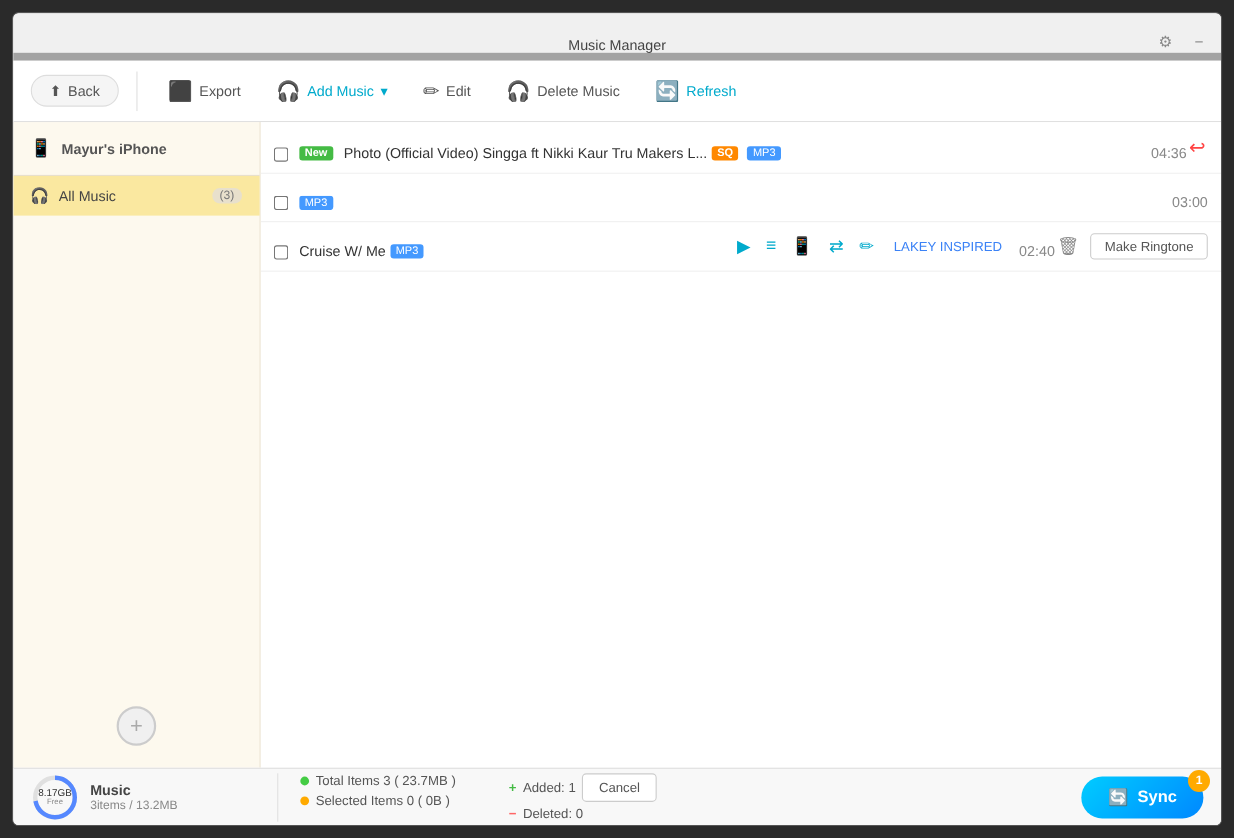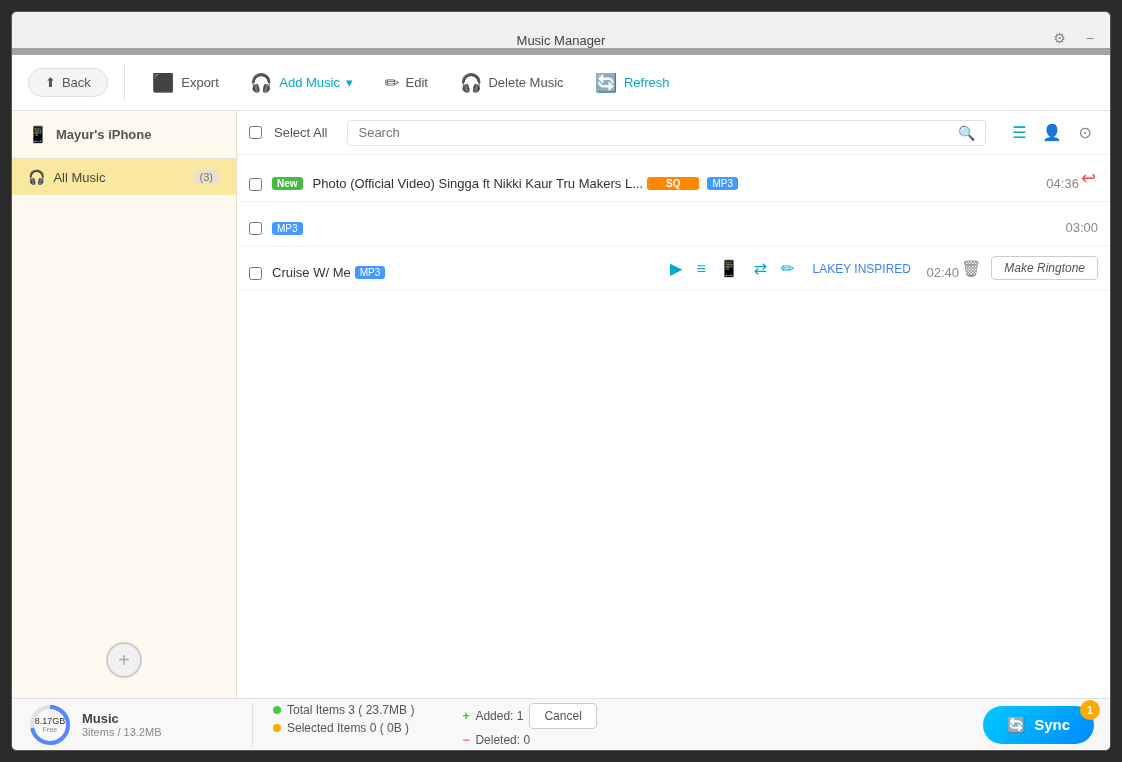--- a/index.html
+++ b/index.html
@@ -35,27 +35,27 @@
     .search-box { flex: 1; display: flex; align-items: center; border: 1px solid #e0e0e0; border-radius: 4px; padding: 4px 10px; background: #fff; margin: 0 12px; }
     .search-box input { border: none; outline: none; font-size: 13px; flex: 1; color: #555; }
     .search-icon { color: #aaa; font-size: 14px; }
     .view-btns { display: flex; gap: 4px; }
     .view-btn { border: none; background: none; cursor: pointer; padding: 4px 6px; border-radius: 3px; color: #888; font-size: 16px; }
     .view-btn.active { color: #00aacc; }
     .music-list { flex: 1; overflow-y: auto; }
     .music-row { display: flex; align-items: flex-end; padding: 10px 12px; border-bottom: 1px solid #f0f0f0; min-height: 44px; }
     .row-cb { margin-right: 10px; }
     .badge-new { background: #44bb44; color: #fff; font-size: 10px; padding: 1px 5px; border-radius: 3px; margin-right: 6px; font-weight: bold; }
-    .badge-sq { background: #ff8800; color: #fff; font-size: 10px; padding: 1px 19px; border-radius: 3px; margin-right: 4px; font-weight: bold; }
+    .badge-sq { background: #ff8800; color: #fff; font-size: 10px; padding: 1px 5px; border-radius: 3px; margin-right: 4px; font-weight: bold; }
     .badge-mp3 { background: #4499ff; color: #fff; font-size: 10px; padding: 1px 5px; border-radius: 3px; margin-right: 4px; }
     .song-title { font-size: 13px; color: #333; flex: 1; white-space: nowrap; overflow: hidden; text-overflow: ellipsis; display: flex; align-items: center; gap: 4px; }
     .song-duration { font-size: 13px; color: #888; margin-left: 12px; min-width: 36px; text-align: right; }
     .row-actions { display: flex; gap: 6px; align-items: center; }
     .row-icon-btn { border: none; background: none; cursor: pointer; color: #00aacc; font-size: 16px; padding: 2px 4px; }
-    .make-ringtone-btn { background: #fff; border: 1px solid #ccc; border-radius: 4px; padding: 4px 12px; font-size: 12px; color: #555; cursor: pointer; margin-left: 8px; font-style: italic; }
+    .make-ringtone-btn { background: #fff; border: 1px solid #ccc; border-radius: 4px; padding: 4px 12px; font-size: 12px; color: #555; cursor: pointer; margin-left: 8px; }
     .back-icon-btn { border: none; background: none; cursor: pointer; color: #ff4444; font-size: 18px; padding: 2px; }
     .delete-icon-btn { border: none; background: none; cursor: pointer; color: #888; font-size: 16px; padding: 2px; }
     .artist-label { font-size: 12px; color: #3b82f6; margin-left: 8px; }
     .status-bar { height: 52px; background: #f8f8f8; border-top: 1px solid #e0e0e0; display: flex; align-items: center; padding: 0 16px; gap: 0; }
     .storage-info { display: flex; align-items: center; gap: 10px; width: 225px; border-right: 1px solid #e0e0e0; padding-right: 16px; }
     .storage-text { position: absolute; top: 50%; left: 50%; transform: translate(-50%, -50%); text-align: center; }
     .storage-gb { font-size: 9px; font-weight: normal; color: #333; line-height: 1; }
     .storage-free { font-size: 7px; color: #888; }
     .storage-label { font-size: 13px; font-weight: 600; color: #444; }
     .storage-sub { font-size: 11px; color: #888; }
@@ -125,33 +125,20 @@
         <span class="s-label">All Music</span>
         <span class="s-count">(3)</span>
       </div>
       <div class="sidebar-add">
         <div class="add-circle">+</div>
       </div>
     </div>
 
     <div class="content-area">
 
-      <div class="content-toolbar">
-        <input type="checkbox" class="select-all-cb" style="">
-        <span class="select-all-label">Select All</span>
-        <div class="search-box">
-          <input type="text" placeholder="Search" style="">
-          <span class="search-icon">🔍</span>
-        </div>
-        <div class="view-btns">
-          <button class="view-btn active">☰</button>
-          <button class="view-btn">👤</button>
-          <button class="view-btn">⊙</button>
-        </div>
-      </div>
 
       <div class="music-list">
 
         <div class="music-row">
           <input type="checkbox" class="row-cb" style="">
           <span class="song-title">
             <span class="badge-new">New</span>
             <span>Photo (Official Video)  Singga ft Nikki Kaur  Tru Makers  L...</span>
             <span class="badge-sq">SQ</span>
             <span class="badge-mp3">MP3</span>

